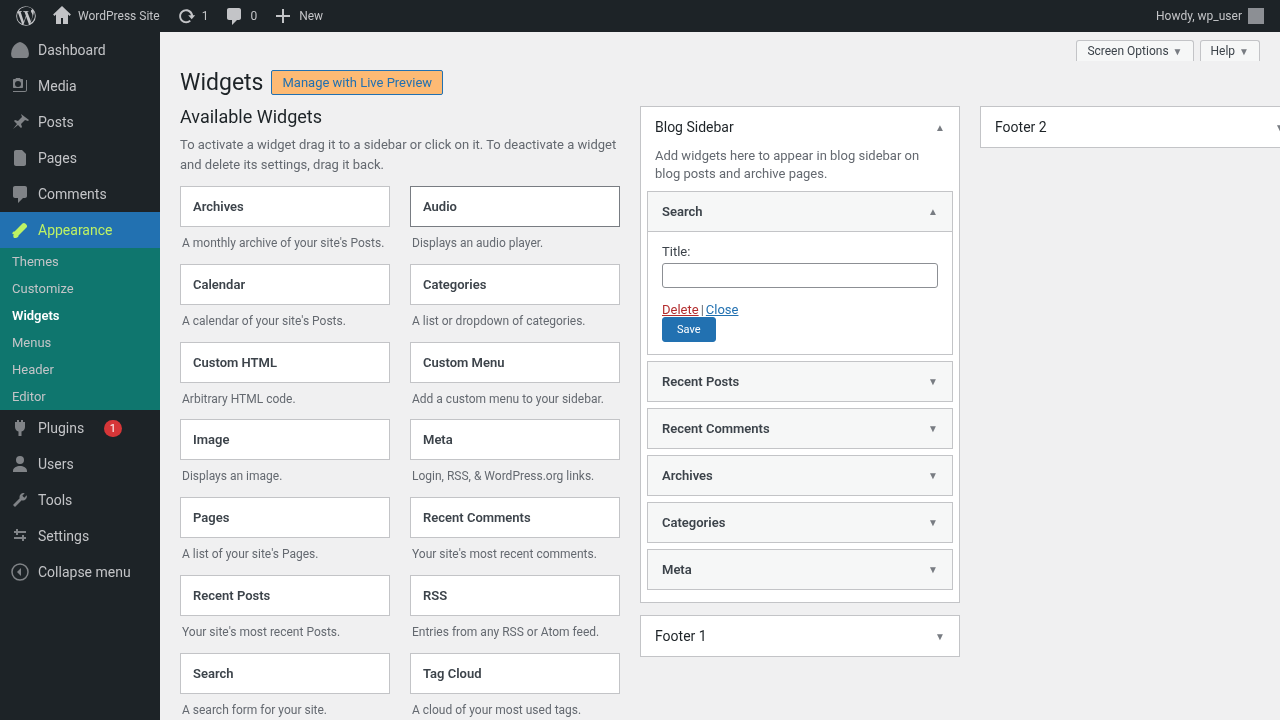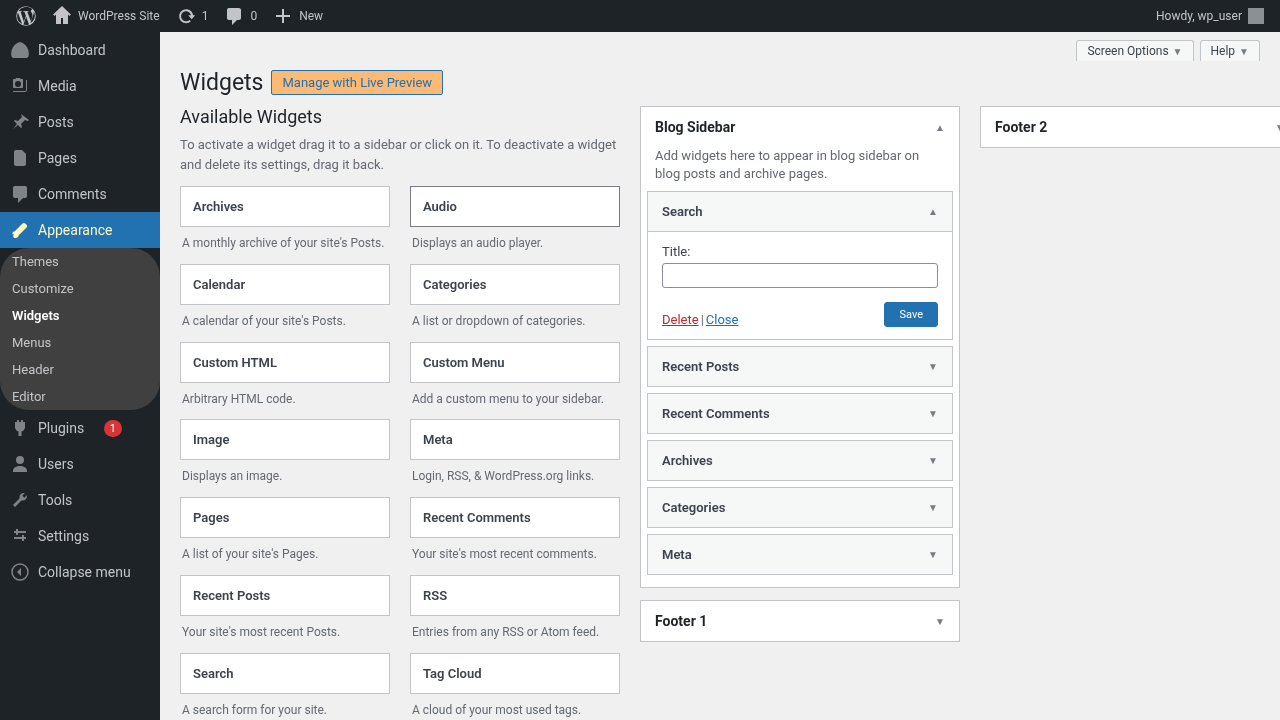--- a/index.html
+++ b/index.html
@@ -8,25 +8,25 @@
 
 .admin-bar { background: #1d2327; height: 32px; display: flex; align-items: center; justify-content: space-between; color: #c3c4c7; font-size: 12px; padding: 0 8px; }
 .admin-bar-left, .admin-bar-right { display: flex; align-items: center; gap: 0; }
 .admin-bar-item { display: flex; align-items: center; gap: 6px; padding: 0 8px; height: 32px; cursor: pointer; }
 .ab-icon { width: 20px; height: 20px; display: inline-flex; align-items: center; justify-content: center; }
 .avatar-sq { width: 16px; height: 16px; background: #8c8f94; display: inline-block; }
 
 
 .sidebar { position: absolute; left: 0; top: 32px; bottom: 0; width: 160px; background: #1d2327; color: #c3c4c7; }
 .menu-item { display: flex; align-items: center; gap: 8px; padding: 8px 8px 8px 10px; cursor: pointer; font-size: 14px; }
-.menu-item.current { background: #2271b1; color: #fef9c3; position: relative; }
+.menu-item.current { background: #2271b1; color: #bef264; position: relative; }
 .menu-item.current::after { content: ""; position: absolute; right: -8px; top: 50%; transform: translateY(-50%); border: 8px solid transparent; border-right-color: #f0f0f1; }
 .menu-icon { width: 20px; height: 20px; display: inline-flex; align-items: center; justify-content: center; opacity: 0.6; }
 .menu-item.current .menu-icon { opacity: 1; }
-.submenu { background: #404040; border-radius: 29px; }
+.submenu { background: #0f766e; }
 .submenu-item { padding: 6px 12px; cursor: pointer; font-size: 13px; color: #c3c4c7; }
 .submenu-item.current { color: #fff; font-weight: 600; }
 .badge { background: #d63638; color: #fff; border-radius: 9px; padding: 0 6px; font-size: 11px; line-height: 17px; display: inline-block; min-width: 18px; text-align: center; }
 
 
 .content { margin-left: 160px; padding: 0; height: calc(100% - 32px); overflow: auto; }
 .tabs-row { display: flex; justify-content: flex-end; gap: 6px; padding: 8px 20px 0 0; }
 .screen-tab { background: #f6f7f7; border: 1px solid #c3c4c7; border-bottom: none; padding: 3px 10px; border-radius: 3px 3px 0 0; font-size: 12px; cursor: pointer; display: flex; align-items: center; gap: 4px; }
 .title-row { display: flex; align-items: center; gap: 8px; padding: 8px 20px 0 20px; }
 .page-title { font-size: 23px; font-weight: 400; color: #1d2327; }
@@ -41,30 +41,30 @@
 .section-desc { color: #646970; margin-bottom: 12px; line-height: 1.5; }
 
 .widget-grid { display: grid; grid-template-columns: 1fr 1fr; gap: 8px 20px; }
 .widget-card { }
 .widget-title { background: #fff; border: 1px solid #c3c4c7; padding: 12px; font-size: 13px; font-weight: 600; cursor: move; }
 .widget-card.selected .widget-title { border-color: #787c82; }
 .widget-desc { padding: 8px 2px 4px 2px; color: #646970; font-size: 12px; line-height: 1.4; }
 
 .sidebar-box { background: #fff; border: 1px solid #c3c4c7; margin-bottom: 12px; }
 .sidebar-header { padding: 12px 14px; display: flex; justify-content: space-between; align-items: center; cursor: pointer; }
-.sidebar-header h3 { font-size: 14px; font-weight: 700; color: #1d2327; }
+.sidebar-header h3 { font-size: 14px; font-weight: 400; color: #1d2327; }
 .sidebar-desc { padding: 0 14px 8px 14px; color: #646970; line-height: 1.4; }
 
 .widget-item { margin: 0 6px 6px 6px; border: 1px solid #c3c4c7; }
 .widget-item-head { padding: 12px 14px; display: flex; justify-content: space-between; align-items: center; font-weight: 600; cursor: pointer; background: #f6f7f7; }
 .widget-item.expanded .widget-item-head { border-bottom: 1px solid #c3c4c7; }
 .widget-form { padding: 12px 14px; }
 .widget-form label { display: block; margin-bottom: 4px; font-size: 13px; }
 .widget-form input[type=text] { width: 100%; padding: 4px 8px; border: 1px solid #8c8f94; border-radius: 3px; font-size: 13px; }
-.widget-actions { display: flex; justify-content: space-between; align-items: flex-end; margin-top: 14px; }
+.widget-actions { display: flex; justify-content: space-between; align-items: flex-start; margin-top: 14px; flex-direction: column; }
 .widget-links a { text-decoration: underline; }
 .link-delete { color: #b32d2e; }
 .link-close { color: #2271b1; }
 .sep { color: #646970; margin: 0 2px; }
 .btn-primary { background: #2271b1; border: 1px solid #2271b1; color: #fff; padding: 5px 14px; border-radius: 3px; font-size: 11px; cursor: pointer; }
 
 .chev { font-size: 10px; color: #787c82; }
 
 svg { width: 20px; height: 20px; }
 </style>

